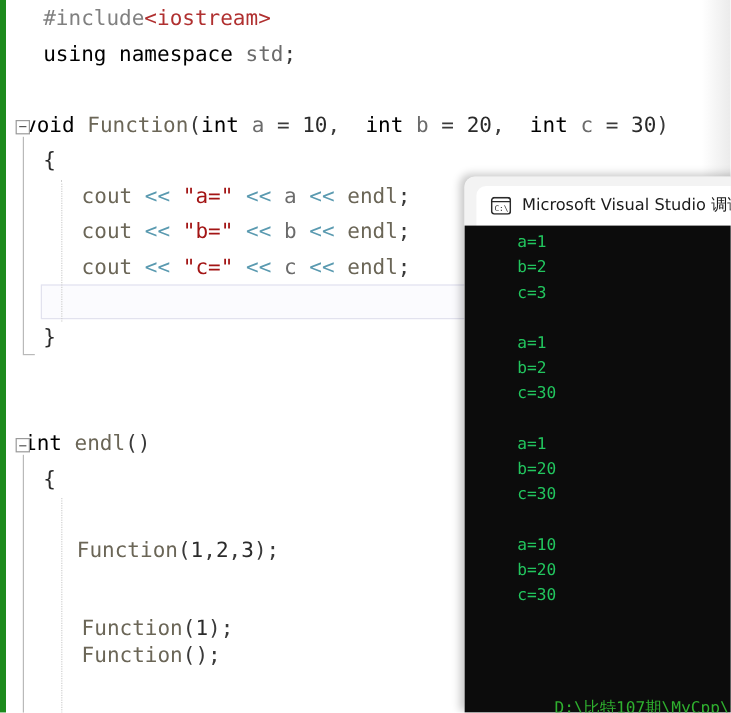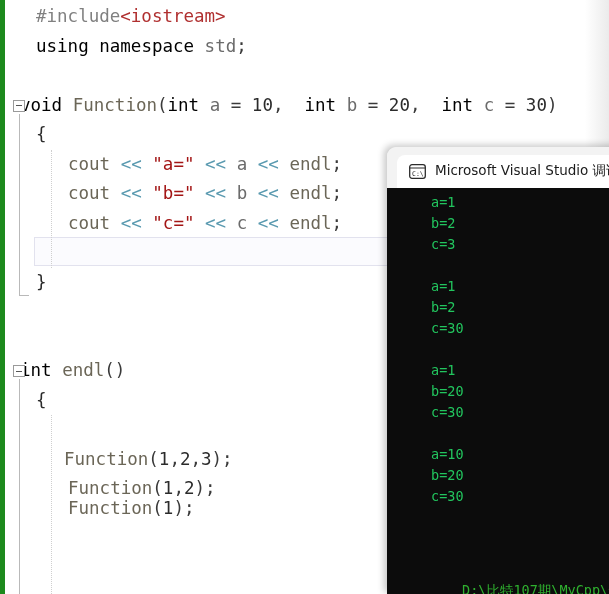--- a/index.html
+++ b/index.html
@@ -152,22 +152,22 @@
         <div class="line" style="position: absolute; left: 0px; top: 179px; width: 600px;"><span class="txt" style="left: 62px;"><span class="fn">cout</span><span class="punc"> </span><span class="op">&lt;&lt;</span><span class="punc"> </span><span class="str">"b="</span><span class="punc"> </span><span class="op">&lt;&lt;</span><span class="punc"> </span><span class="id">b</span><span class="punc"> </span><span class="op">&lt;&lt;</span><span class="punc"> </span><span class="fn">endl</span><span class="punc">;</span></span></div>
         <div class="line" style="position: absolute; left: 0px; top: 208.5px; width: 600px;"><span class="txt" style="left: 62px;"><span class="fn">cout</span><span class="punc"> </span><span class="op">&lt;&lt;</span><span class="punc"> </span><span class="str">"c="</span><span class="punc"> </span><span class="op">&lt;&lt;</span><span class="punc"> </span><span class="id">c</span><span class="punc"> </span><span class="op">&lt;&lt;</span><span class="punc"> </span><span class="fn">endl</span><span class="punc">;</span></span></div>
         <div class="line" style="position: absolute; left: 0px; top: 238px; width: 600px;"><span class="txt" style="left: 62px;"><span class="fn">cout</span><span class="punc"> </span><span class="op">&lt;&lt;</span><span class="punc"> </span><span class="fn">endl</span><span class="punc">;</span></span></div>
         <div class="line" style="position: absolute; left: 0px; top: 267.5px; width: 600px;"><span class="txt" style="left: 30px;"><span class="brace">}</span></span></div>
         <div class="line" style="position: absolute; left: 0px; top: 297px; width: 600px;"><span class="txt" style="left: 14px;"></span></div>
         <div class="line" style="position: absolute; left: 0px; top: 326.5px; width: 600px;"><span class="txt" style="left: 14px;"></span></div>
         <div class="line" style="position: absolute; left: 0px; top: 356px; width: 600px;"><span class="txt" style="left: 14px;"><span class="kw">int</span><span class="punc"> </span><span class="fn">endl</span><span class="punc">()</span></span></div>
         <div class="line" style="position: absolute; left: 0px; top: 385.5px; width: 600px;"><span class="txt" style="left: 30px;"><span class="brace">{</span></span></div>
         <div class="line" style="position: absolute; left: 0px; top: 415px; width: 600px;"><span class="txt" style="left: 14px;"></span></div>
         <div class="line" style="position: absolute; left: 0px; top: 444.5px; width: 600px;"><span class="txt" style="left: 58px;"><span class="fn">Function</span><span class="punc">(</span><span class="num">1</span><span class="punc">,</span><span class="num">2</span><span class="punc">,</span><span class="num">3</span><span class="punc">);</span></span></div>
-        <div class="line" style="position: absolute; left: 0px; top: 474px; width: 600px;"><span class="txt" style="left: 62px;"><span class="fn">Function</span><span class="punc">(</span><span class="num">1</span><span class="punc">,</span><span class="num">2</span><span class="punc">);</span></span></div>
-        <div class="line" style="position: absolute; left: 0px; top: 494px; width: 600px;"><span class="txt" style="left: 62px;"><span class="fn">Function</span><span class="punc">(</span><span class="num">1</span><span class="punc">);</span></span></div>
+        <div class="line" style="position: absolute; left: 0px; top: 510px; width: 600px;"><span class="txt" style="left: 62px;"><span class="fn">Function</span><span class="punc">(</span><span class="num">1</span><span class="punc">);</span></span></div>
+        <div class="line" style="position: absolute; left: 0px; top: 533px; width: 600px;"><span class="txt" style="left: 62px;"><span class="fn">Function</span><span class="punc">();</span></span></div>
         <div class="line" style="position: absolute; left: 0px; top: 562.5px; width: 600px;"><span class="txt" style="left: 14px;"></span></div>
         <div class="line" style="position: absolute; left: 0px; top: 592px; width: 600px;"><span class="txt" style="left: 62px;"></span></div>
         <div class="current-line" style="top: 237px; width: 360px;"></div>
         <div class="collapse" style="top: 99.5px;"></div>
         <div class="collapse" style="top: 365px;"></div>
         <div class="scope" style="top: 113.5px; height: 181px;"></div>
         <div class="scope-foot" style="left: 13px; top: 294.5px;"></div>
         <div class="scope" style="top: 379px; height: 269.5px;"></div>
         <div class="indent-guide" style="top: 149.5px; height: 118px;"></div>
         <div class="indent-guide" style="top: 415px; height: 206.5px;"></div>

